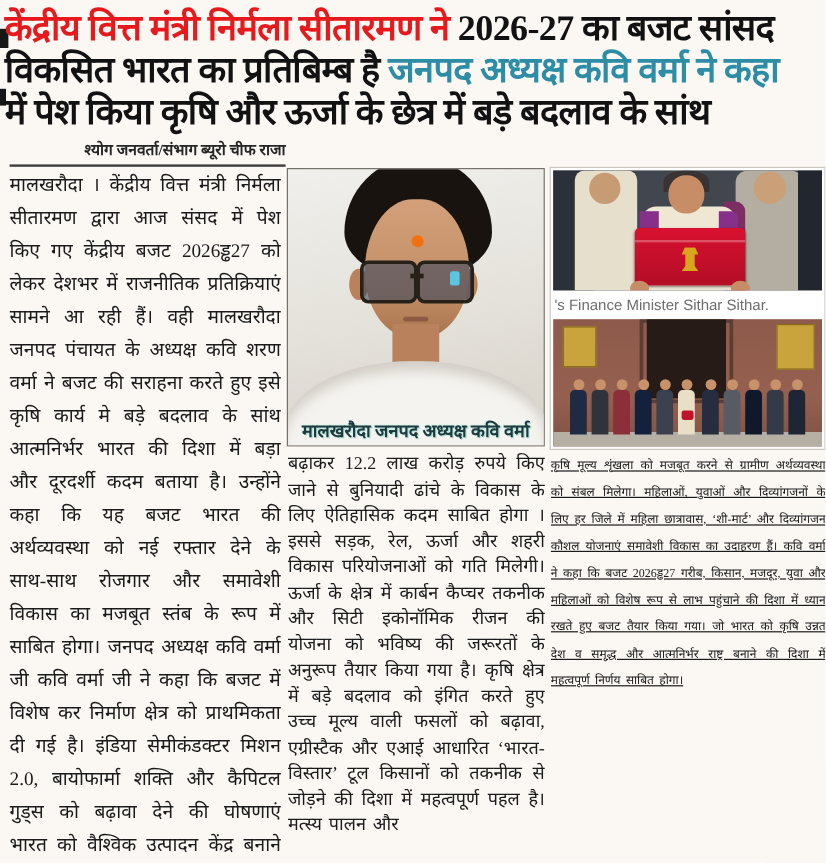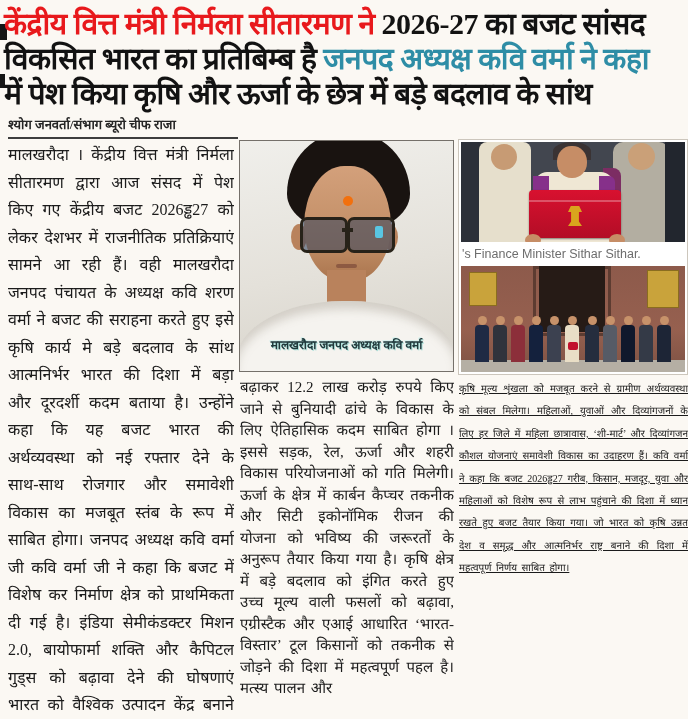--- a/index.html
+++ b/index.html
@@ -13,21 +13,21 @@
   .edge-mark.m2{top:74px;width:5px;height:14px;}
 
   
   .headline{position:absolute;top:6px;left:4px;width:680px;text-align:left;font-weight:700;color:#121212;}
   .hl-line{font-size:30px;line-height:35px;white-space:nowrap;letter-spacing:-.5px;}
   .hl-red{color:#e8191c;}
   .hl-teal{color:#2e8da6;}
 
   
   .byline{
-    position:absolute;top:115px;left:8px;width:230px;text-align:left;
+    position:absolute;top:115px;left:8px;width:230px;text-align:right;
     font-size:13px;font-weight:700;color:#262626;padding-bottom:4px;border-bottom:2px solid #3d3d3d;
   }
 
   
   .col{position:absolute;overflow:hidden;}
   .col p{margin:0;text-align:justify;word-spacing:2px;}
   .col-left{top:141px;left:8px;width:226px;height:578px;font-size:16px;line-height:27.5px;}
   .col-mid{top:377px;left:240px;width:214px;height:342px;font-size:15px;line-height:21.5px;}
   .col-right{top:378px;left:459px;width:229px;height:341px;font-size:10px;line-height:22.4px;text-decoration:underline;}
 
@@ -49,22 +49,22 @@
   .k-lens{position:absolute;top:0;width:44%;height:100%;border:3px solid #272219;border-radius:7px;
     background:rgba(45,64,92,.55);}
   .k-lens.l{left:0;} .k-lens.r{right:0;}
   .k-bridge{position:absolute;top:38%;left:44%;width:12%;height:4px;background:#272219;}
   .k-reflect{position:absolute;top:22%;right:22%;width:8px;height:12px;background:#59c6e2;border-radius:2px;}
   .k-mouth{position:absolute;top:53.5%;left:45%;width:10%;height:4px;background:#8d5a42;border-radius:3px;}
   .k-neck{position:absolute;top:56%;left:41%;width:18%;height:14%;background:#b9825c;}
   .k-shirt{position:absolute;bottom:-4px;left:-2%;width:104%;height:32%;background:#f5f3ef;
     border-radius:48% 48% 0 0/82% 82% 0 0;box-shadow:inset 0 8px 10px rgba(150,140,125,.35);}
   .photo-kavi figcaption{
-    position:absolute;bottom:18px;left:0;width:100%;text-align:center;
-    font-size:12px;font-weight:700;color:#20393c;
+    position:absolute;bottom:2px;left:0;width:100%;text-align:center;
+    font-size:15px;font-weight:700;color:#20393c;
     text-shadow:1px 1px 0 #aee0da,-1px -1px 0 #d8f2ee;
   }
 
   
   .photo-card{
     position:absolute;top:139px;left:458px;width:230px;height:236px;
     background:#fff;border:1px solid #ccc6bc;box-sizing:border-box;
   }
   .photo-fm{position:absolute;top:2px;left:2px;width:224px;height:100px;background:#42464f;overflow:hidden;}
   .fm-bgman{position:absolute;top:0;height:100%;}

